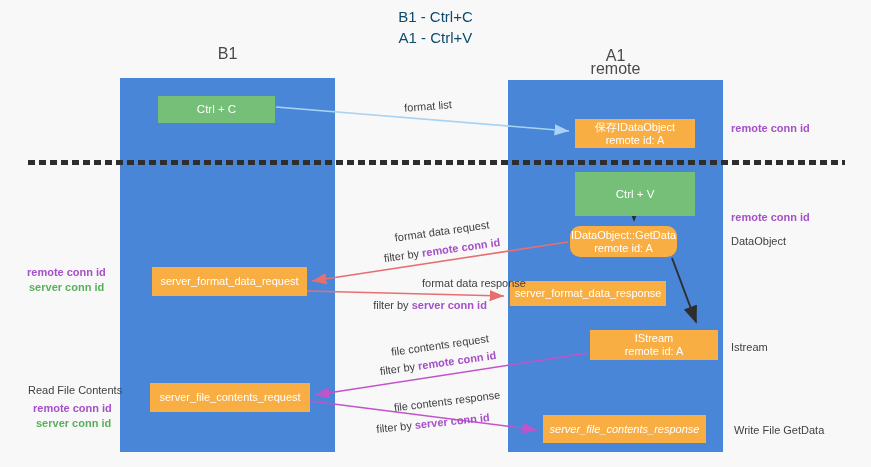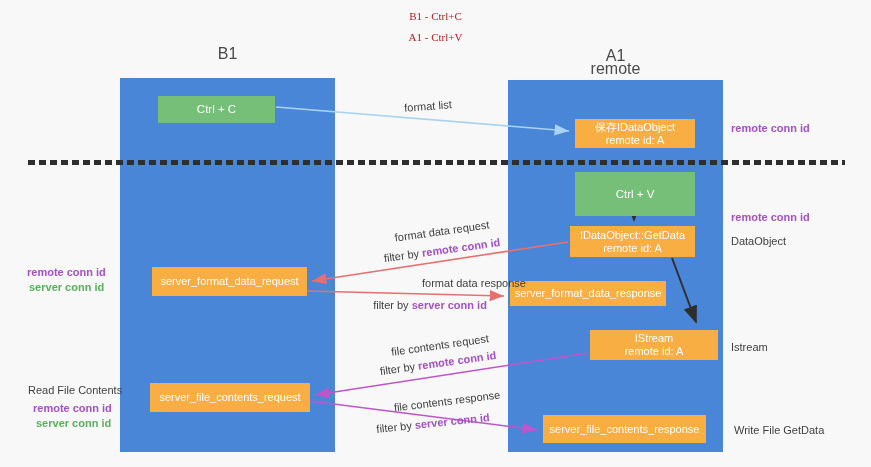--- a/index.html
+++ b/index.html
@@ -8,21 +8,21 @@
     --arrow-magenta:#c353cb; --text-purple:#a550c8; --text-green:#58b15a;
     --text-dark:#3f3f3f; --background:#f8f8f8;
   }
   html,body{margin:0;padding:0;}
   body{
     width:871px;height:467px;background:var(--background);
     font-family:"Liberation Sans",sans-serif;color:var(--text-dark);
   }
   .canvas{position:relative;width:871px;height:467px;overflow:hidden;}
   .title{position:absolute;top:6px;left:0;width:100%;text-align:center;
-    font-size:11px;line-height:21px;color:#b91c1c;font-family:Liberation Serif, serif;}
+    font-size:15px;line-height:21px;color:#0c4a6e;}
   .lane{position:absolute;width:215px;background:var(--lane);}
   .lane-header{position:absolute;width:215px;text-align:center;font-size:16px;
     line-height:13px;color:#4a4a4a;}
   .node{position:absolute;display:flex;flex-direction:column;align-items:center;
     justify-content:center;color:#fff;font-size:11px;line-height:13px;text-align:right;
     white-space:nowrap;}
   .node.green{background:var(--node-green);font-size:11.5px;}
   .node.orange{background:var(--node-orange);}
   .flow-label{position:absolute;font-size:11px;color:#3f3f3f;white-space:nowrap;
     transform:translate(-50%,-50%) rotate(var(--r,0deg));}
@@ -90,38 +90,38 @@
   <div class="node green" style="left:158px;top:96px;width:117px;height:27px;">
     <div>Ctrl + C</div>
   </div>
   <div class="node orange" style="left:575px;top:119px;width:120px;height:29px;">
     <div>保存IDataObject</div>
     <div>remote id: A</div>
   </div>
   <div class="node green" style="left:575px;top:172px;width:120px;height:44px;">
     <div>Ctrl + V</div>
   </div>
-  <div class="node orange" style="left:570px;top:226px;width:125px;height:31px;">
+  <div class="node orange" style="left:570px;top:226px;width:107px;height:31px;border-radius:10px;">
     <div>IDataObject::GetData</div>
     <div>remote id: A</div>
   </div>
   <div class="node orange" style="left:510px;top:281px;width:156px;height:25px;">
     <div>server_format_data_response</div>
   </div>
   <div class="node orange" style="left:152px;top:267px;width:155px;height:29px;">
     <div>server_format_data_request</div>
   </div>
   <div class="node orange" style="left:590px;top:330px;width:128px;height:30px;">
     <div>IStream</div>
     <div>remote id: A</div>
   </div>
   <div class="node orange" style="left:150px;top:383px;width:160px;height:29px;">
     <div>server_file_contents_request</div>
   </div>
-  <div class="node orange" style="left:543px;top:415px;width:163px;height:28px;">
+  <div class="node orange" style="left:543px;top:415px;width:163px;height:28px;font-style:italic;">
     <div>server_file_contents_response</div>
   </div>
 
   <div class="flow-label r5" style="left:428px;top:106px;">format list</div>
 
   <div class="flow-label r8" style="left:442px;top:231px;">format data request</div>
   <div class="flow-label r8" style="left:442px;top:250px;">
     <span>filter by</span>
     <span class="purple">remote conn id</span>
   </div>

